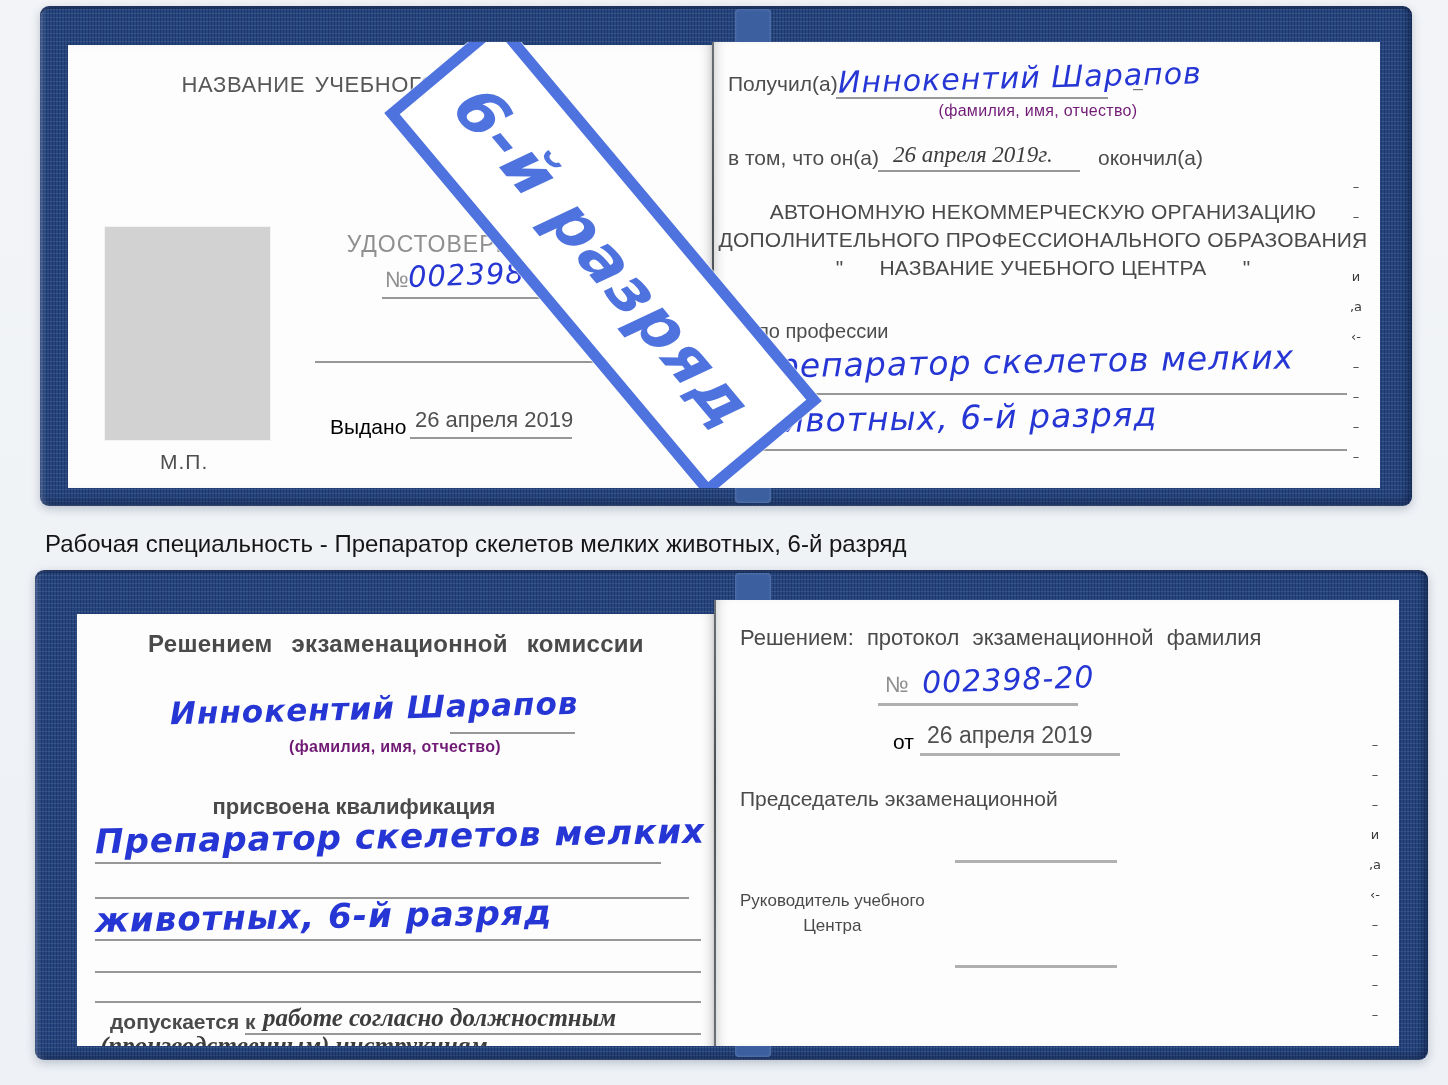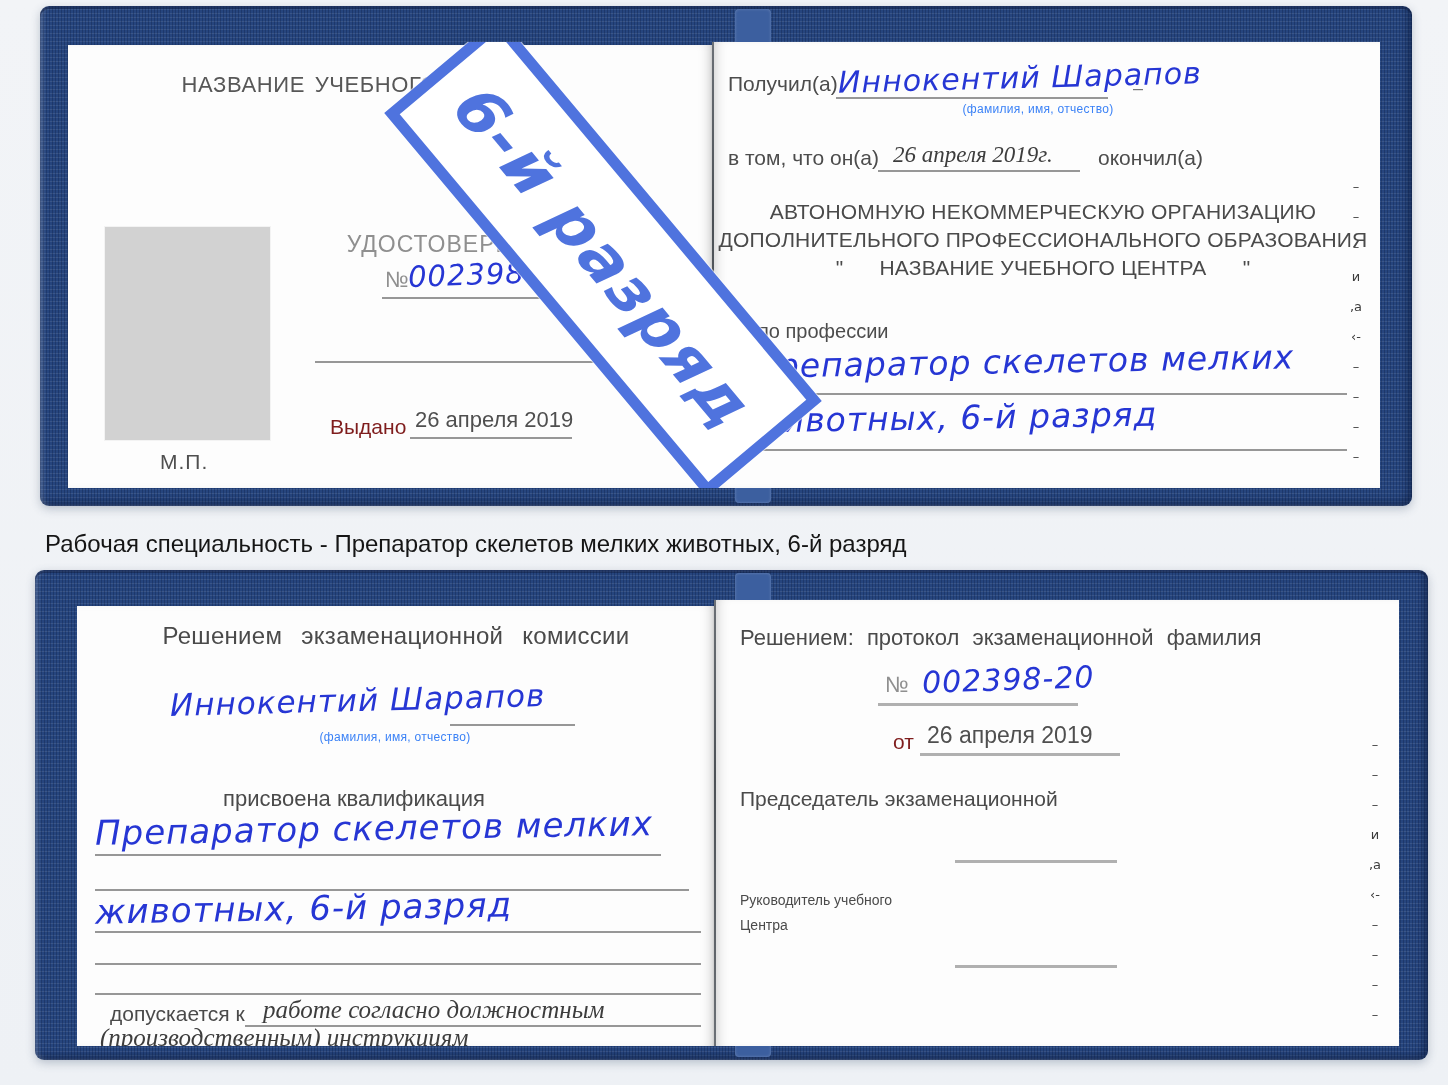--- a/index.html
+++ b/index.html
@@ -16,24 +16,24 @@
                 inset -4px -4px 7px rgba(5,15,45,.45), 0 3px 10px rgba(60,80,110,.30);
   }
   .pages{position:absolute;overflow:hidden;}
   .page{position:absolute;background:#fdfdfd;}
   .page.left{box-shadow:inset -10px 0 14px -10px rgba(0,0,0,.35), 0 1px 3px rgba(0,0,0,.2);}
   .page.right{box-shadow:inset 10px 0 14px -10px rgba(0,0,0,.28), 0 1px 3px rgba(0,0,0,.2);}
   .fold{position:absolute;width:2px;background:linear-gradient(180deg,#6b7076,#4b5055 40%,#6b7076);}
   .spine-tab{position:absolute;width:36px;background:#3c5f9f;border-radius:4px;box-shadow:inset 0 0 3px rgba(255,255,255,.25);}
   
   .pr{font-family:"Liberation Sans",sans-serif;color:#4a4a4a;}
-  .pr-md{color:#7f1d1d;}
+  .pr-md{color:#000000;}
   .pr-gray{color:#8f8f8f;}
   .pr-dk{color:#4f4f4f;text-align:center;}
-  .hint{font-family:"Liberation Sans",sans-serif;font-size:12px;color:#3b82f6;letter-spacing:.3px;}
+  .hint{font-family:"Liberation Sans",sans-serif;font-size:16px;color:#701a75;letter-spacing:.3px;}
   .ser-it{font-family:"Liberation Serif",serif;font-style:italic;color:#3d3d3d;}
   
   .hw{font-family:"DejaVu Sans",sans-serif;font-style:italic;color:#2636d4;white-space:nowrap;letter-spacing:1px;}
   
   .rule{position:absolute;height:2px;background:#979797;}
   .sig{position:absolute;height:3px;background:#b0b0b0;}
   
   .ribbon{position:absolute;width:480px;height:128px;border:11px solid #4f73de;background:#ffffff;
           display:flex;align-items:center;justify-content:center;transform:rotate(50deg);z-index:6;
           box-shadow:0 0 0 1px rgba(255,255,255,.6);}
@@ -123,21 +123,21 @@
   </div>
 
   <div class="abs caption nowrap" style="left:45px;top:530px;">Рабочая специальность - Препаратор скелетов мелких животных, 6-й разряд</div>
 
   <div class="abs cover" style="left:35px;top:570px;width:1393px;height:490px;">
     <div class="spine-tab" style="left:700px;top:3px;height:40px;"></div>
     <div class="spine-tab" style="left:700px;top:450px;height:37px;"></div>
 
     <div class="pages" style="left:42px;top:30px;width:1322px;height:446px;">
 
-      <div class="page left" style="left:0px;top:6px;width:638px;height:440px;">
+      <div class="page left" style="left:0px;top:14px;width:638px;height:440px;font-weight:bold;">
         <div class="abs pr nowrap" style="left:0;width:638px;top:16px;text-align:center;font-size:24px;word-spacing:12px;letter-spacing:.3px;">Решением экзаменационной комиссии</div>
 
         <div class="abs hw" style="left:93px;top:76px;font-size:31px;transform:rotate(-1.5deg);">Иннокентий Шарапов</div>
         <div class="rule" style="left:373px;top:118px;width:125px;"></div>
         <div class="abs hint nowrap" style="left:198px;top:124px;width:240px;text-align:center;">(фамилия, имя, отчество)</div>
 
         <div class="abs pr nowrap" style="left:0;width:554px;top:180px;text-align:center;font-size:22px;">присвоена квалификация</div>
 
         <div class="abs hw" style="left:18px;top:202px;font-size:34px;transform:rotate(-1deg);">Препаратор скелетов мелких</div>
         <div class="rule" style="left:18px;top:248px;width:566px;"></div>
@@ -169,21 +169,21 @@
 
         <div class="abs pr pr-md nowrap" style="left:178px;top:130px;font-size:21px;">от</div>
         <div class="abs pr pr-dk nowrap" style="left:212px;top:122px;font-size:23px;">26 апреля 2019</div>
         <div class="sig" style="left:205px;top:153px;width:200px;"></div>
 
         <div class="abs pr" style="left:25px;top:186px;font-size:21px;line-height:25px;">
           <span style="display:block;">Председатель экзаменационной</span>
         </div>
         <div class="sig" style="left:240px;top:260px;width:162px;"></div>
 
-        <div class="abs pr" style="left:25px;top:288px;font-size:14px;line-height:25px;">
+        <div class="abs pr" style="left:25px;top:288px;font-size:17px;line-height:25px;text-align:center;">
           <span style="display:block;">Руководитель учебного</span>
           <span style="display:block;">Центра</span>
         </div>
         <div class="sig" style="left:240px;top:365px;width:162px;"></div>
 
         <div class="abs edge-col" style="left:647px;top:130px;width:26px;">
             <span class="edge-mark">–</span>
             <span class="edge-mark">–</span>
             <span class="edge-mark">–</span>
             <span class="edge-mark">и</span>

